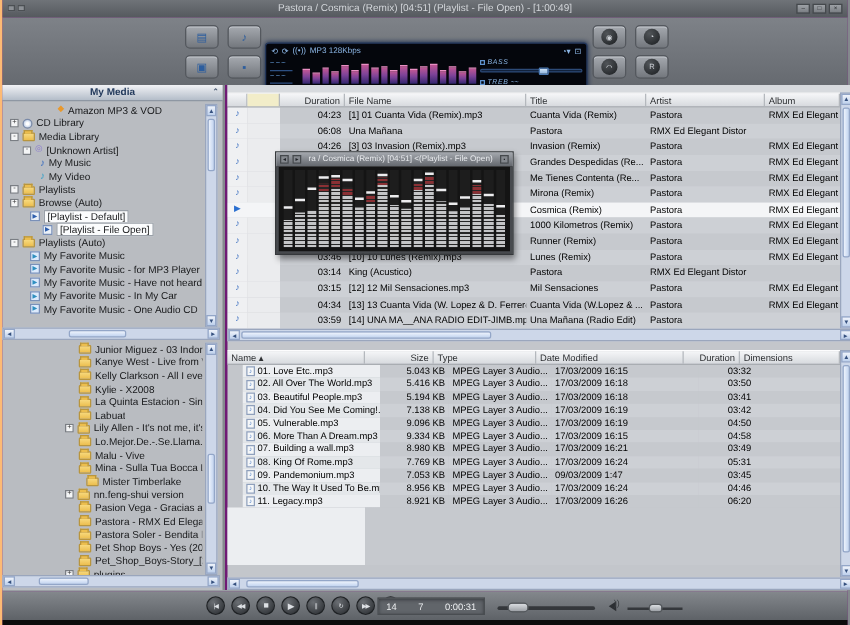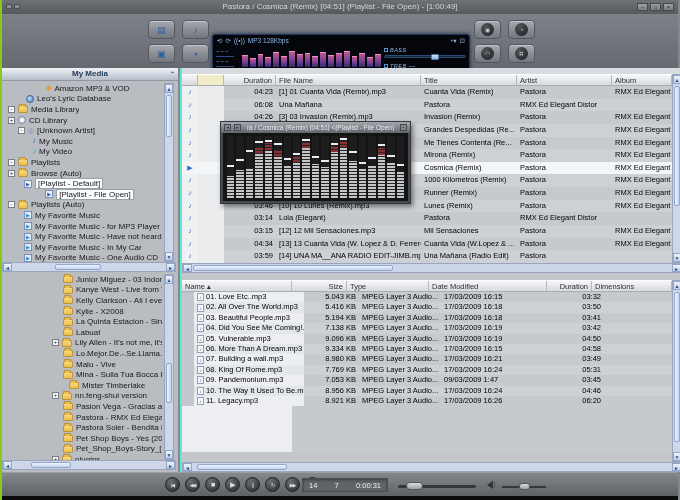--- a/index.html
+++ b/index.html
@@ -1,18 +1,18 @@
 <!DOCTYPE html>
 <html><head>
 <meta charset="utf-8">
 <style>
   *{margin:0;padding:0;box-sizing:border-box}
   html,body{width:680px;height:500px}
   body{position:relative;font-family:"Liberation Sans",sans-serif;background:#0c0c0c;overflow:hidden}
-  .win{position:absolute;inset:0;background:#5eead4;border-left:2px solid #84cc16;border-right:2px solid #84888d}
+  .win{position:absolute;inset:0;background:#701a75;border-left:2px solid #fdba74;border-right:2px solid #84888d}
 
   
   .titlebar{position:absolute;top:0;left:0;right:0;height:14px;background:linear-gradient(#6f7378,#55595e);color:#d3d6da;font-size:8px;line-height:14px;text-align:center;white-space:nowrap;overflow:hidden}
   .app-dots{position:absolute;left:4px;top:4px;display:flex;gap:2px}
   .app-dots i{width:6px;height:5px;background:#8d9196;border:1px solid #4c5054;display:block}
   .win-controls{position:absolute;right:4px;top:3px;display:flex;gap:2px}
   .win-btn{width:11px;height:8px;background:linear-gradient(#9da1a6,#7a7e83);border:1px solid #45494d;font-size:5px;line-height:6px;color:#26292c;text-align:center}
 
   
   .deck{position:absolute;top:14px;left:0;right:0;height:54px;background:linear-gradient(#7e8288,#666a70)}
@@ -239,34 +239,30 @@
   <div class="left-panel">
     <div class="mm-header">
       <span>My Media</span>
       <span class="mm-arrow">⌃<br>⌄</span>
     </div>
     <div class="tree" id="media-tree" style="top:15px;height:179px;right:16px">
         <div class="tree-row" style="padding-left: 44px;">
           <span class="ticon icon-service">◆</span>
           <span class="tree-label">Amazon MP3 &amp; VOD</span>
         </div>
-        <div class="tree-row" style="padding-left: 24px;">
-          <span class="ticon icon-globe"></span>
-          <span class="tree-label">Leo's Lyric Database</span>
-        </div>
-        <div class="tree-row" style="padding-left: 6px;">
-          <span class="expander">-</span>
-          <span class="ticon icon-folder"></span>
-          <span class="tree-label">Media Library</span>
-        </div>
         <div class="tree-row" style="padding-left: 6px;">
           <span class="expander">+</span>
           <span class="ticon icon-cd"></span>
           <span class="tree-label">CD Library</span>
         </div>
+        <div class="tree-row" style="padding-left: 6px;">
+          <span class="expander">-</span>
+          <span class="ticon icon-folder"></span>
+          <span class="tree-label">Media Library</span>
+        </div>
         <div class="tree-row" style="padding-left: 16px;">
           <span class="expander">-</span>
           <span class="ticon icon-artist">◎</span>
           <span class="tree-label">[Unknown Artist]</span>
         </div>
         <div class="tree-row" style="padding-left: 30px;">
           <span class="ticon icon-note">♪</span>
           <span class="tree-label">My Music</span>
         </div>
         <div class="tree-row" style="padding-left: 30px;">
@@ -280,21 +276,21 @@
         </div>
         <div class="tree-row" style="padding-left: 6px;">
           <span class="expander">+</span>
           <span class="ticon icon-folder"></span>
           <span class="tree-label">Browse (Auto)</span>
         </div>
         <div class="tree-row" style="padding-left: 22px;">
           <span class="ticon icon-playlist">▶</span>
           <span class="tree-label boxed">[Playlist - Default]</span>
         </div>
-        <div class="tree-row" style="padding-left: 15px; justify-content: center;">
+        <div class="tree-row" style="padding-left: 32px;">
           <span class="ticon icon-playlist">▶</span>
           <span class="tree-label boxed">[Playlist - File Open]</span>
         </div>
         <div class="tree-row" style="padding-left: 6px;">
           <span class="expander">-</span>
           <span class="ticon icon-folder"></span>
           <span class="tree-label">Playlists (Auto)</span>
         </div>
         <div class="tree-row" style="padding-left: 22px;">
           <span class="ticon icon-playlist-auto">▶</span>
@@ -514,21 +510,21 @@
           <div class="dur">03:46</div>
           <div>[10] 10 Lunes (Remix).mp3</div>
           <div>Lunes (Remix)</div>
           <div>Pastora</div>
           <div>RMX Ed Elegant Distor</div>
         </div>
         <div class="pl-row">
           <div class="ic">♪</div>
           <div class="c2"></div>
           <div class="dur">03:14</div>
-          <div>Lola (Elegant)</div>
+          <div>King (Acustico)</div>
           <div>Pastora</div>
           <div>RMX Ed Elegant Distor</div>
         </div>
         <div class="pl-row">
           <div class="ic">♪</div>
           <div class="c2"></div>
           <div class="dur">03:15</div>
           <div>[12] 12 Mil Sensaciones.mp3</div>
           <div>Mil Sensaciones</div>
           <div>Pastora</div>

